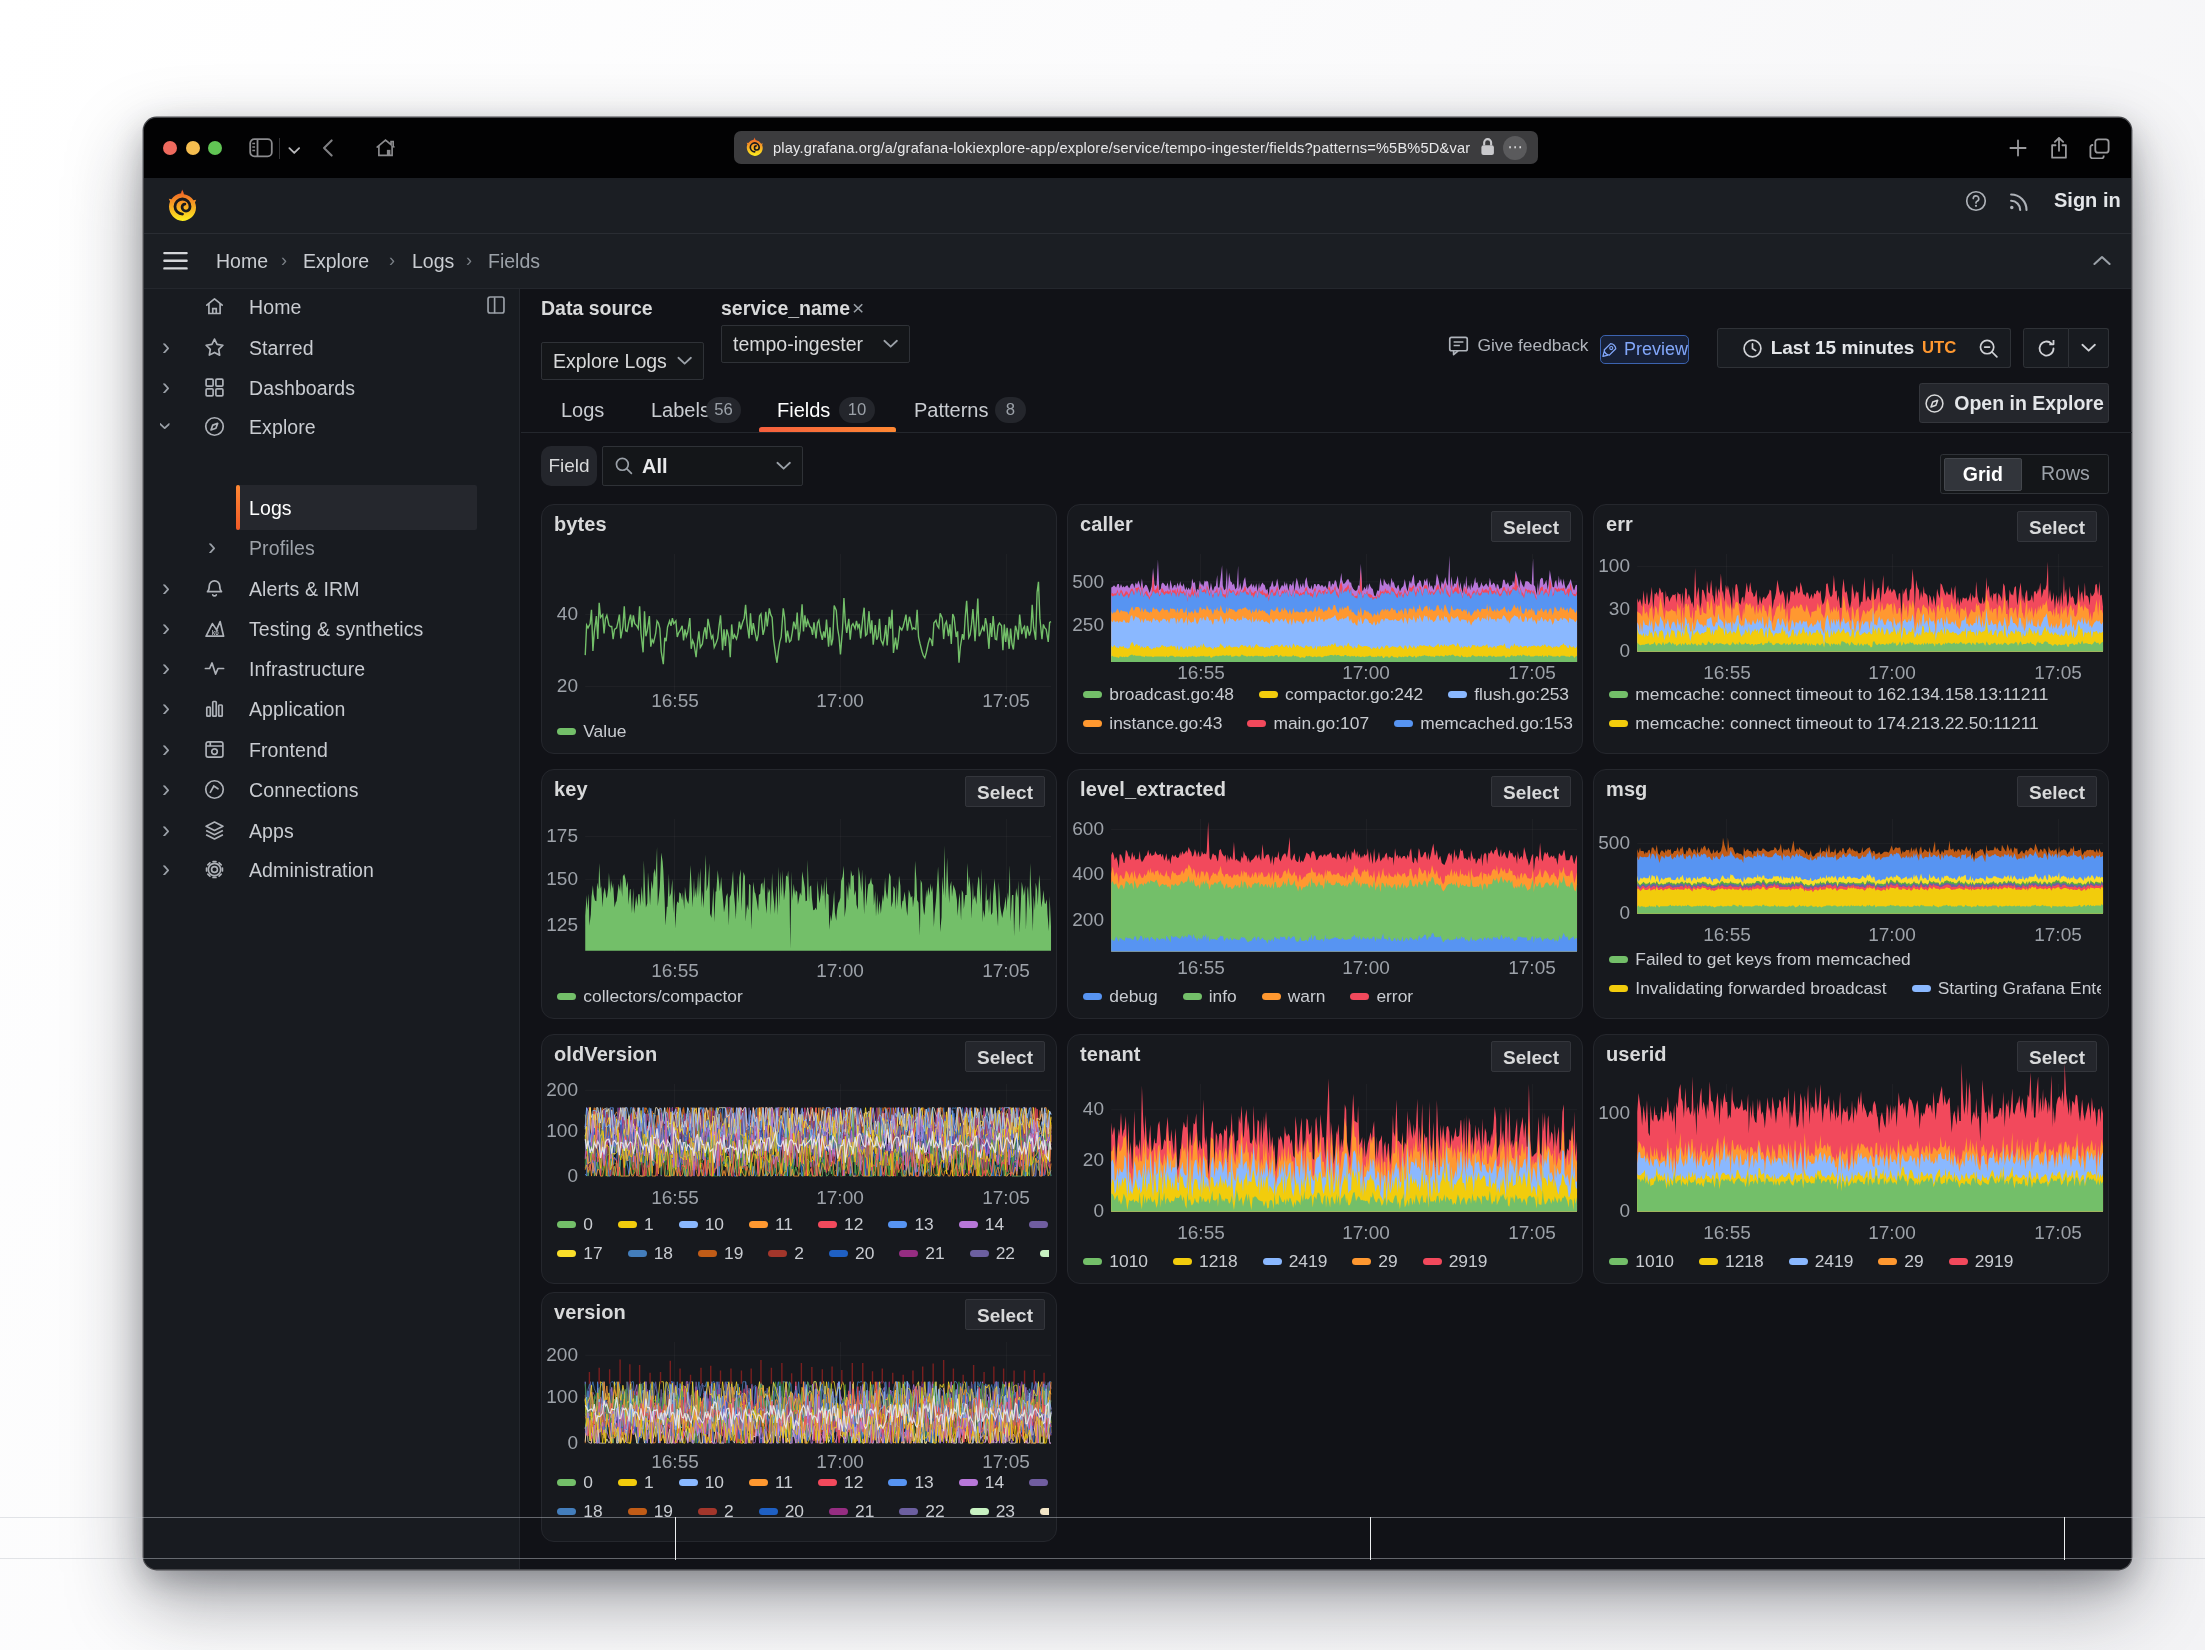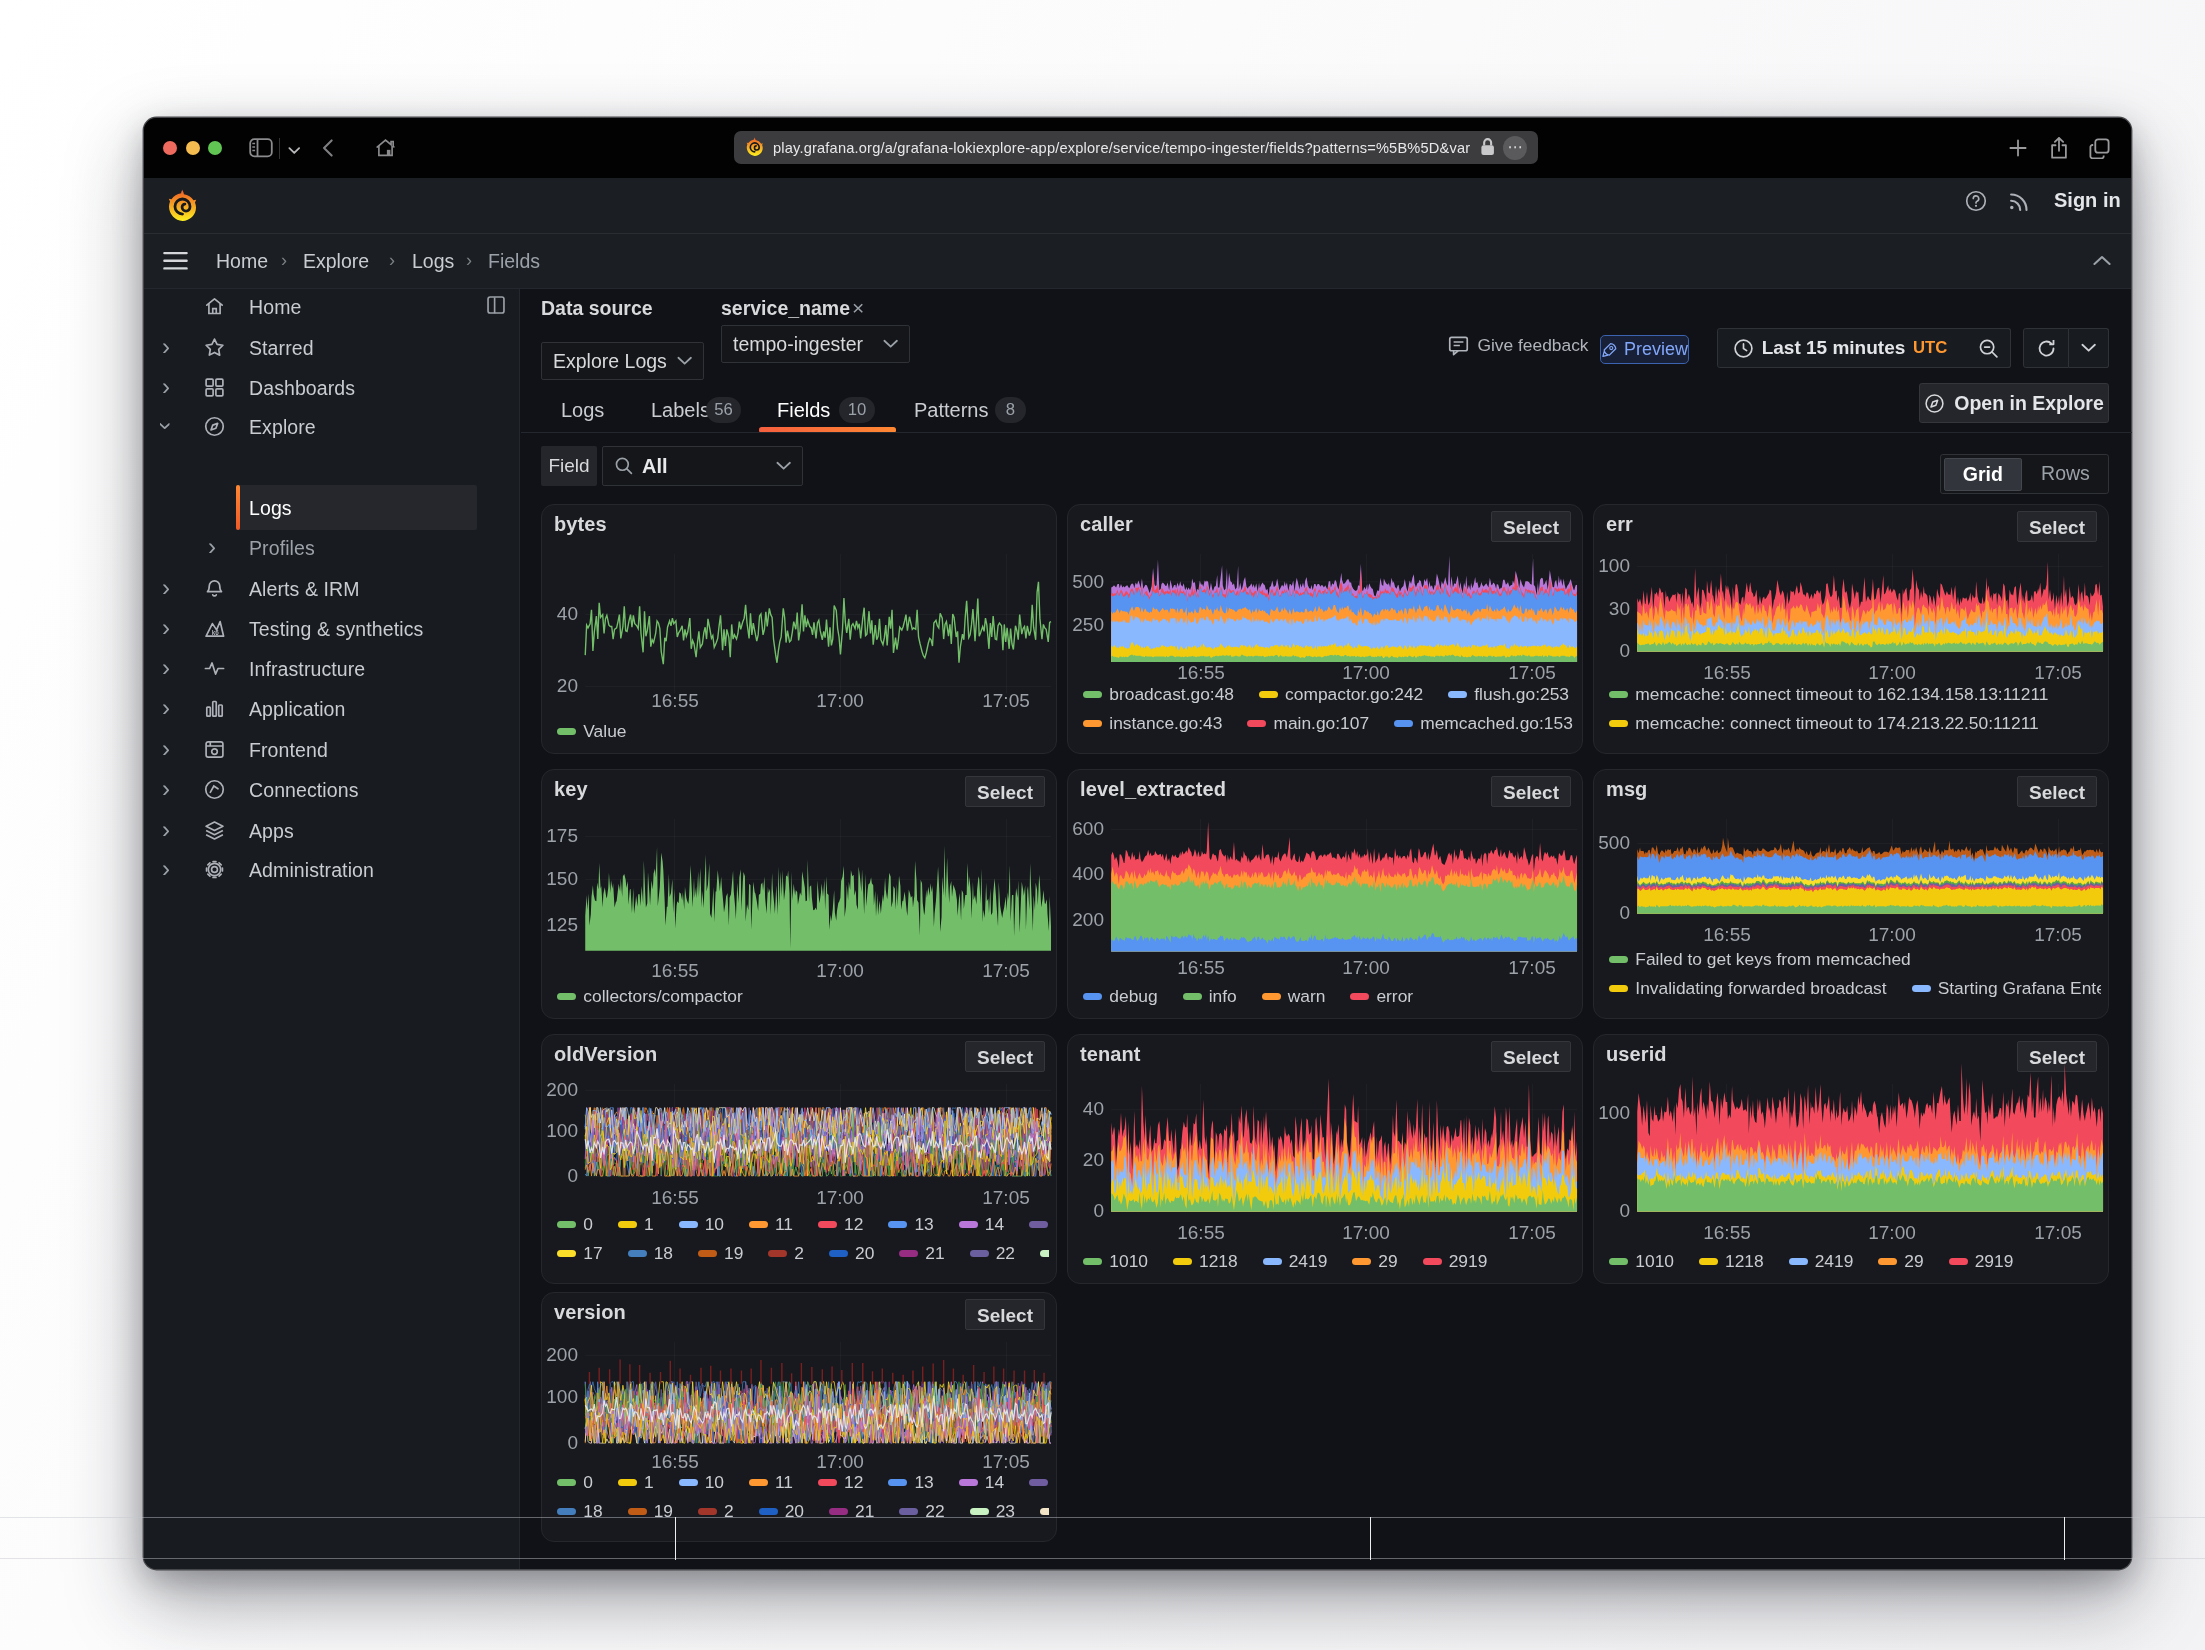--- a/index.html
+++ b/index.html
@@ -276,21 +276,21 @@
   <span style="font-size:17.4px;color:#b0b4bb;white-space:nowrap">Give feedback</span>
 </div>
 <div style="position:absolute;left:1600px;top:335px;width:89px;height:29px;border:1.4px solid #3c63b0;border-radius:4.9px;background:#172036;display:flex;align-items:center;justify-content:center;gap:6.3px">
   <svg width="18" height="18" viewBox="0 0 26 26">
         <path d="M15 3c4 0 8 4 8 8l-10 10c-4 0-8-4-8-8z M5 15l-2 8 8-2" stroke="#82a7fa" stroke-width="2" fill="none" stroke-linejoin="round"></path>
         <circle cx="16" cy="10" r="2.4" stroke="#82a7fa" stroke-width="1.8" fill="none"></circle>
       </svg>
   <span style="font-size:18px;color:#82a7fa">Preview</span>
 </div>
 
-<div style="position:absolute;left:1717px;top:328px;width:250px;height:40px;background:#181b20;border:0.7px solid #2f3237;border-radius:2.8px 0 0 2.8px;display:flex;align-items:center;padding:0 15px;gap:7.7px">
+<div style="position:absolute;left:1717px;top:328px;width:250px;height:40px;background:#181b20;border:0.7px solid #2f3237;border-radius:2.8px 0 0 2.8px;display:flex;align-items:center;padding:0 24px;gap:7.7px">
   <svg style="flex:0 0 21px" width="21" height="21" viewBox="0 0 30 30">
         <circle cx="15" cy="15" r="12" stroke="#d0d2d6" stroke-width="2.4" fill="none"></circle>
         <path d="M15 8.5V15l4.5 3" stroke="#d0d2d6" stroke-width="2.4" fill="none" stroke-linecap="round"></path>
       </svg>
   <span style="font-size:19px;font-weight:700;color:#e3e5e8;white-space:nowrap">Last 15 minutes</span>
   <span style="font-size:16.7px;font-weight:700;color:#ff9830">UTC</span>
   <svg width="15.3" height="9.8" viewBox="0 0 22 14">
         <path d="M2 2.5l9 8.5 9-8.5" stroke="#9ba1a8" stroke-width="2.6" fill="none" stroke-linecap="round" stroke-linejoin="round"></path>
       </svg>
 </div>
@@ -323,21 +323,21 @@
 <span class="tab" style="left:561px">Logs</span>
 <span class="tab" style="left:651px">Labels</span>
     <span class="badge" style="left:706px;width:35px">56</span>
 <span class="tab" style="left:777px;color:#fff">Fields</span>
     <span class="badge" style="left:839px;width:36px">10</span>
 <span class="tab" style="left:914px">Patterns</span>
     <span class="badge" style="left:995px;width:31px">8</span>
 <div style="position:absolute;left:759px;top:427px;width:137px;height:5.6px;border-radius:2.8px;background:linear-gradient(90deg,#F55F3E,#FF8833)"></div>
 <div style="position:absolute;left:521px;top:432px;width:1611px;height:0.7px;background:#24272d"></div>
 
-<div style="position:absolute;left:541px;top:446px;width:56px;height:40px;background:#24262c;border-radius:2px;display:flex;align-items:center;justify-content:center;font-size:19px;color:#d8d9da">Field</div>
+<div style="position:absolute;left:541px;top:446px;width:56px;height:40px;background:#24262c;border-radius:10px;display:flex;align-items:center;justify-content:center;font-size:19px;color:#d8d9da">Field</div>
 <div style="position:absolute;left:602px;top:446px;width:201px;height:40px;background:#141619;border:0.7px solid #2f3237;border-radius:2.1px;display:flex;align-items:center;padding:0 10.5px;gap:9px">
   <svg class="" style="" width="19.5" height="19.5" viewBox="0 0 28 28" fill="none">
         <circle cx="12" cy="12" r="8.5" stroke="#9ba1a8" stroke-width="2.4"></circle>
         <path d="M18.5 18.5L25 25" stroke="#9ba1a8" stroke-width="2.4" stroke-linecap="round"></path>
       </svg>
   <span style="font-size:20px;font-weight:700;color:#e8e9eb">All</span>
   <span style="margin-left:auto;display:flex;align-items:center">
         <svg width="15.3" height="9.8" viewBox="0 0 22 14">
           <path d="M2 2.5l9 8.5 9-8.5" stroke="#9ba1a8" stroke-width="2.6" fill="none" stroke-linecap="round" stroke-linejoin="round"></path>
         </svg>

